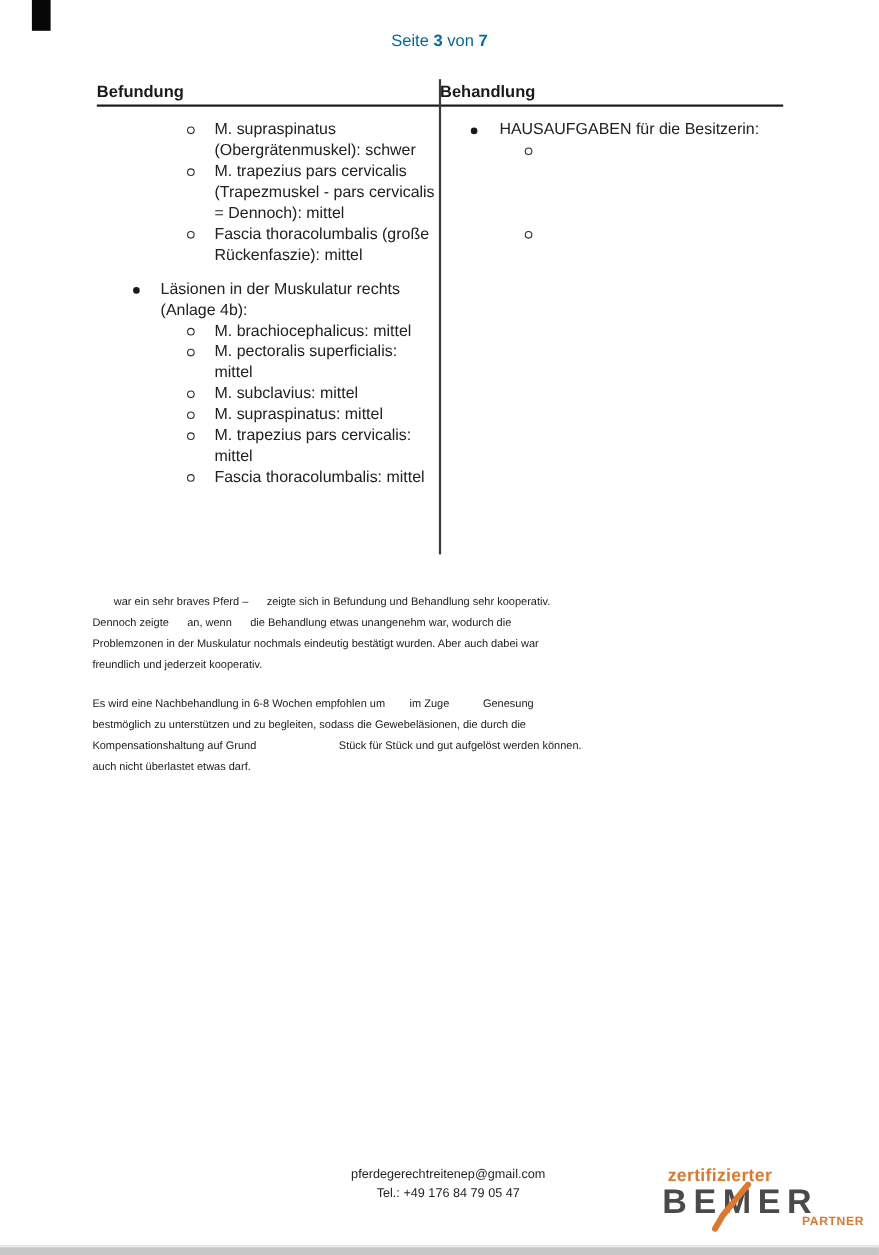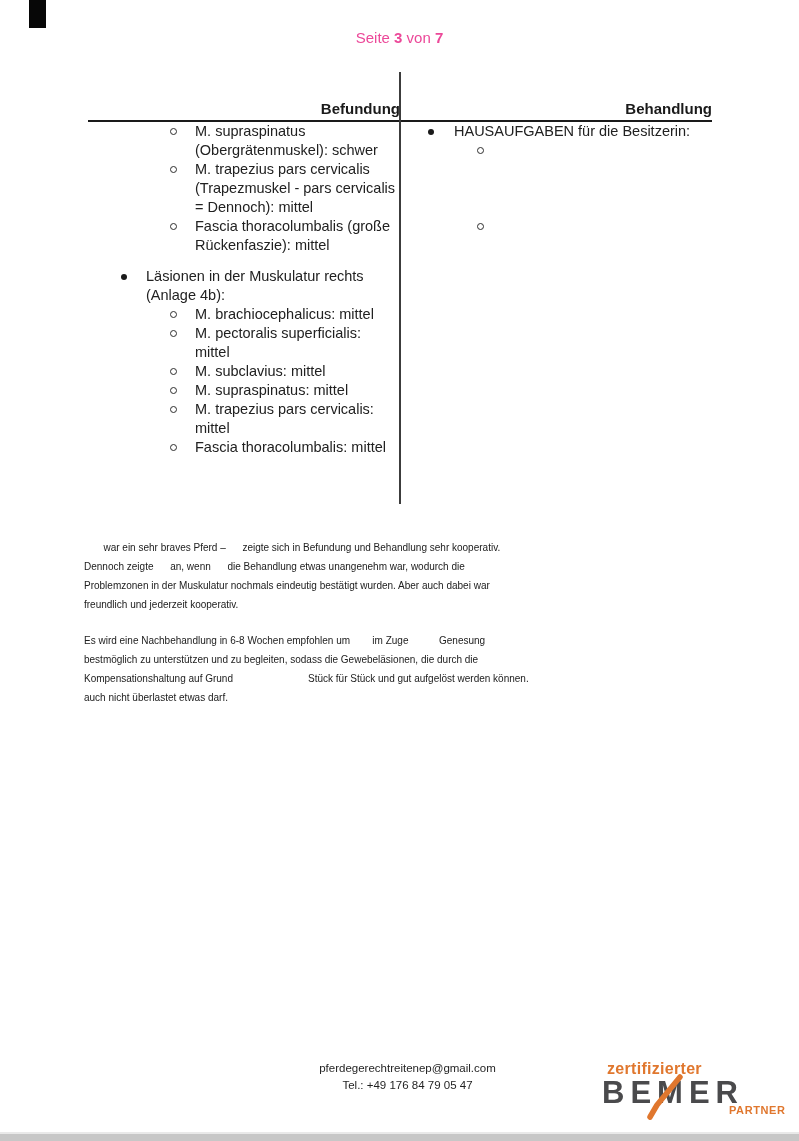--- a/index.html
+++ b/index.html
@@ -5,28 +5,28 @@
   * { margin:0; padding:0; box-sizing:border-box; }
   html,body { background:#ffffff; }
   body { font-family:"Liberation Sans", sans-serif; color:#212121; }
   .page { position:relative; width:799px; height:1141px; background:#ffffff; overflow:hidden; }
 
   
   .corner-mark { position:absolute; left:29px; top:0; width:17px; height:28px; background:#070707; }
   .bottom-bar { position:absolute; left:0; top:1132px; width:799px; height:9px; background:#c7c7c7; border-top:2px solid #e9e9e9; }
 
   
-  .page-num { position:absolute; left:0; top:29px; width:100%; text-align:center; font-size:15px; white-space:pre; color:#ec4899; }
+  .page-num { position:absolute; left:0; top:29px; width:100%; text-align:center; font-size:15px; white-space:pre; color:#0369a1; }
   .page-num b { font-weight:700; }
 
   
   .report-table { position:absolute; left:88px; top:74px; width:624px; font-size:14.5px; line-height:19px; }
   .thead { display:flex; border-bottom:2px solid #1a1a1a; padding-bottom:2px; }
-  .thead .th { width:312px; text-align:right; font-weight:700; font-size:15px; color:#1a1a1a;margin-top:25px; }
-  .tbody { display:flex; padding-top:0; }
+  .thead .th { width:312px; text-align:left; font-weight:700; font-size:15px; color:#1a1a1a; }
+  .tbody { display:flex; padding-top:12px; }
   .cell { width:312px; }
   .col-divider { position:absolute; left:311px; top:-2px; width:2px; height:432px; background:#3c3c3c; }
 
   .row { position:relative; min-height:19px; }
   .row.sub, .row.cont2 { padding-left:107px; }
   .row.top, .row.cont1 { padding-left:58px; }
   .row.gap-above { margin-top:12px; }
 
   .cell-r .row.top { padding-left:54px; }
   .cell-r .row.circ { padding-left:96px; }

